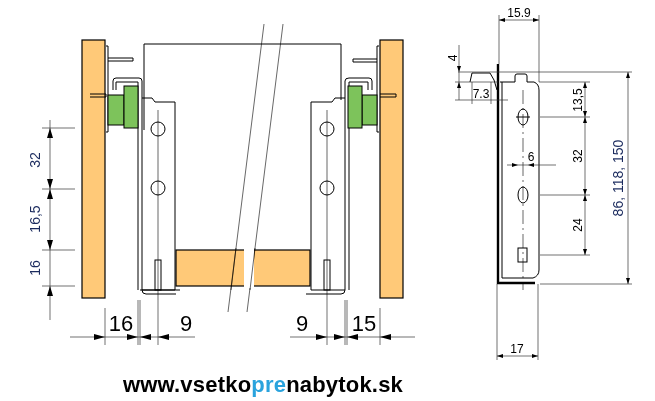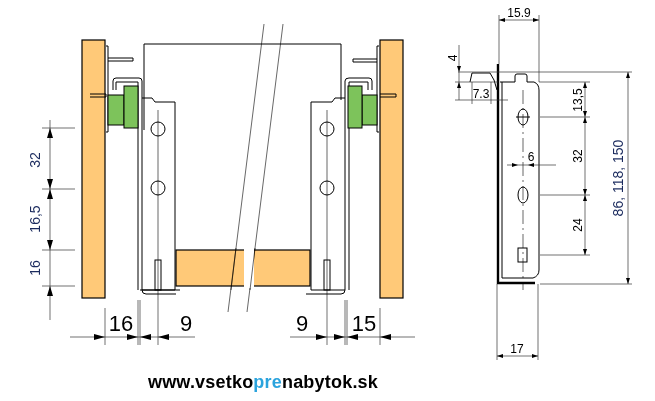--- a/index.html
+++ b/index.html
@@ -8,21 +8,21 @@
   .wood { fill: #FFC978; stroke: #000; stroke-width: 1.2; }
   .green { fill: #7DC35B; stroke: #000; stroke-width: 1; }
   .ln { fill: none; stroke: #000; stroke-width: 1; }
   .thin { fill: none; stroke: #000; stroke-width: 0.6; }
   .thick { fill: none; stroke: #000; stroke-width: 2.4; }
   .dim { fill: none; stroke: #333; stroke-width: 0.7; }
   .arr { fill: #000; }
   .t-big { font-family: "Liberation Sans", sans-serif; font-size: 22px; fill: #000; }
   .t-mid { font-family: "Liberation Sans", sans-serif; font-size: 14px; fill: #1b2b5e; }
   .t-sm { font-family: "Liberation Sans", sans-serif; font-size: 12px; fill: #000; }
-  .footer { position: absolute; left: 0; width: 526px; top: 372px; text-align: center; font-family: "Liberation Sans", sans-serif; font-weight: bold; font-size: 18px; color: #000; letter-spacing: 0.2px; }
+  .footer { position: absolute; left: 0; width: 526px; top: 372px; text-align: center; font-family: "Liberation Sans", sans-serif; font-weight: bold; font-size: 22px; color: #000; letter-spacing: 0.2px; }
   .footer .accent { color: #2AA3DD; }
 </style>
 </head>
 <body>
 
 <svg width="655" height="401" viewBox="0 0 655 401">
 
   <rect class="wood" x="82" y="40" width="23" height="258"></rect>
 
   <rect class="wood" x="380" y="40" width="23" height="258"></rect>

